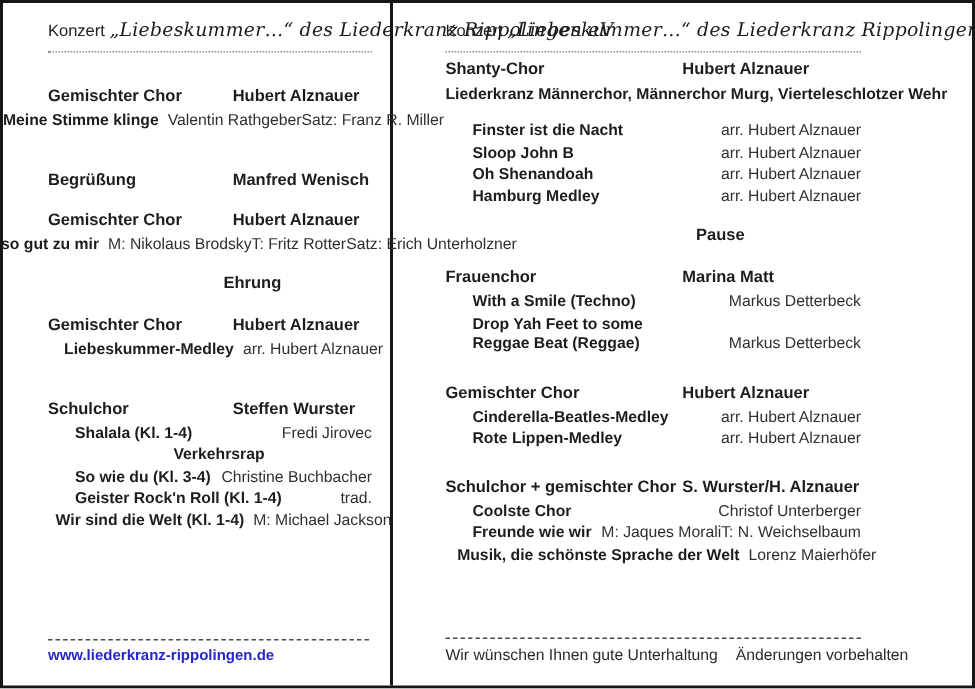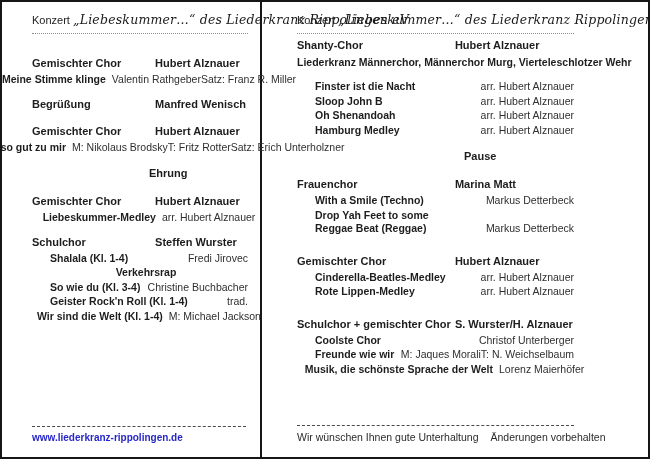--- a/index.html
+++ b/index.html
@@ -20,21 +20,21 @@
   }
   .rule-dotted{border-top:1.5px dotted #8f8f8f;margin-top:5px;height:0;}
 
   .script-heading{margin-top:7px;}
   .script-heading span{
     display:inline-block;font-family:"DejaVu Serif",serif;font-style:italic;
     font-size:17px;letter-spacing:.3px;color:#151515;
     padding-bottom:1px;border-bottom:1.5px solid #2a2a2a;
   }
 
-  .section{margin-top:10px;}
+  .section{margin-top:25px;}
   .sec-first-left{margin-top:22px;}
   .sec-tight{margin-top:12px;}
   .sec-shanty{margin-top:4px;}
   .sec-wide{margin-top:18px;}
 
   .group-row{display:flex;font-size:11px;font-weight:bold;line-height:15px;}
   .chor{flex:0 0 57%;white-space:nowrap;}
   .dir{flex:1;white-space:nowrap;}
 
   .note-line{font-size:10.5px;font-weight:bold;line-height:14px;margin-top:2px;white-space:nowrap;}

